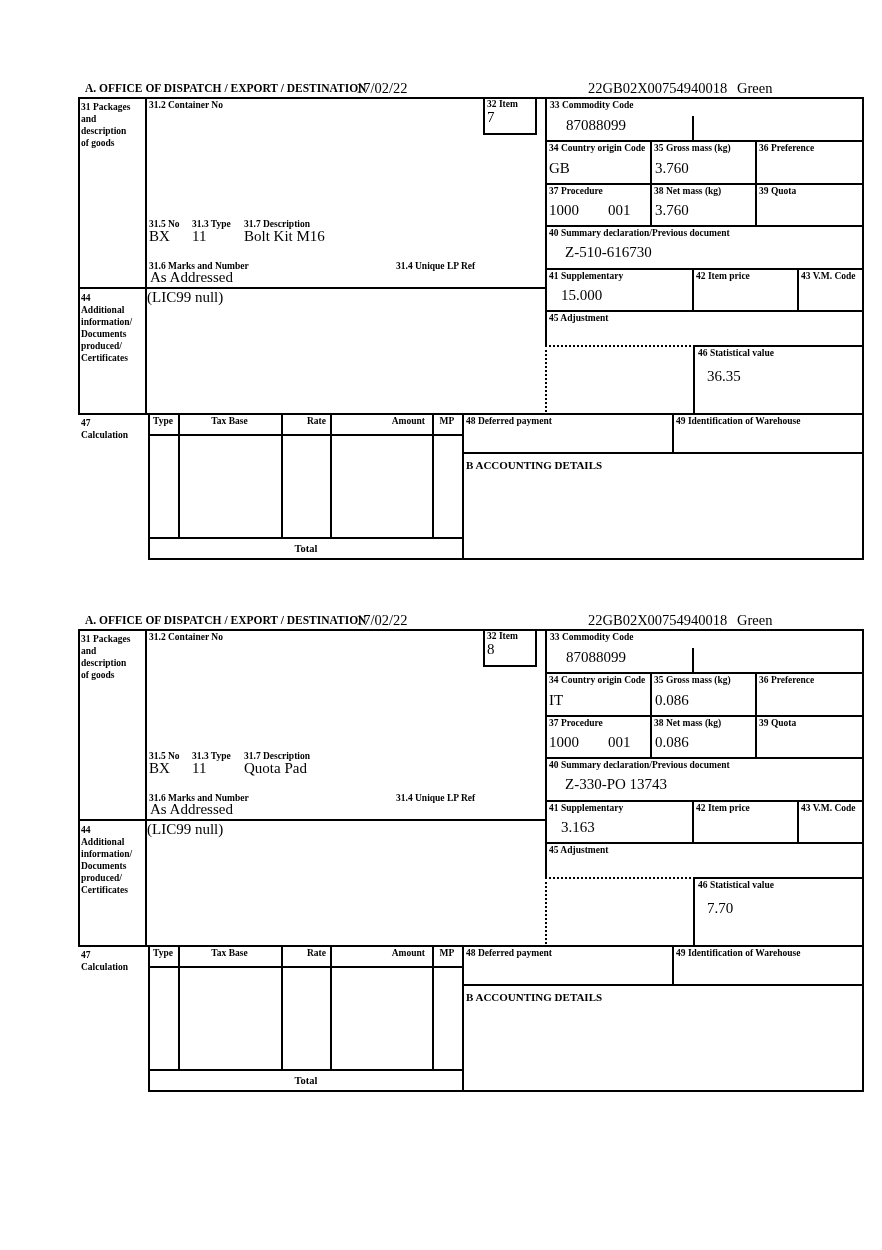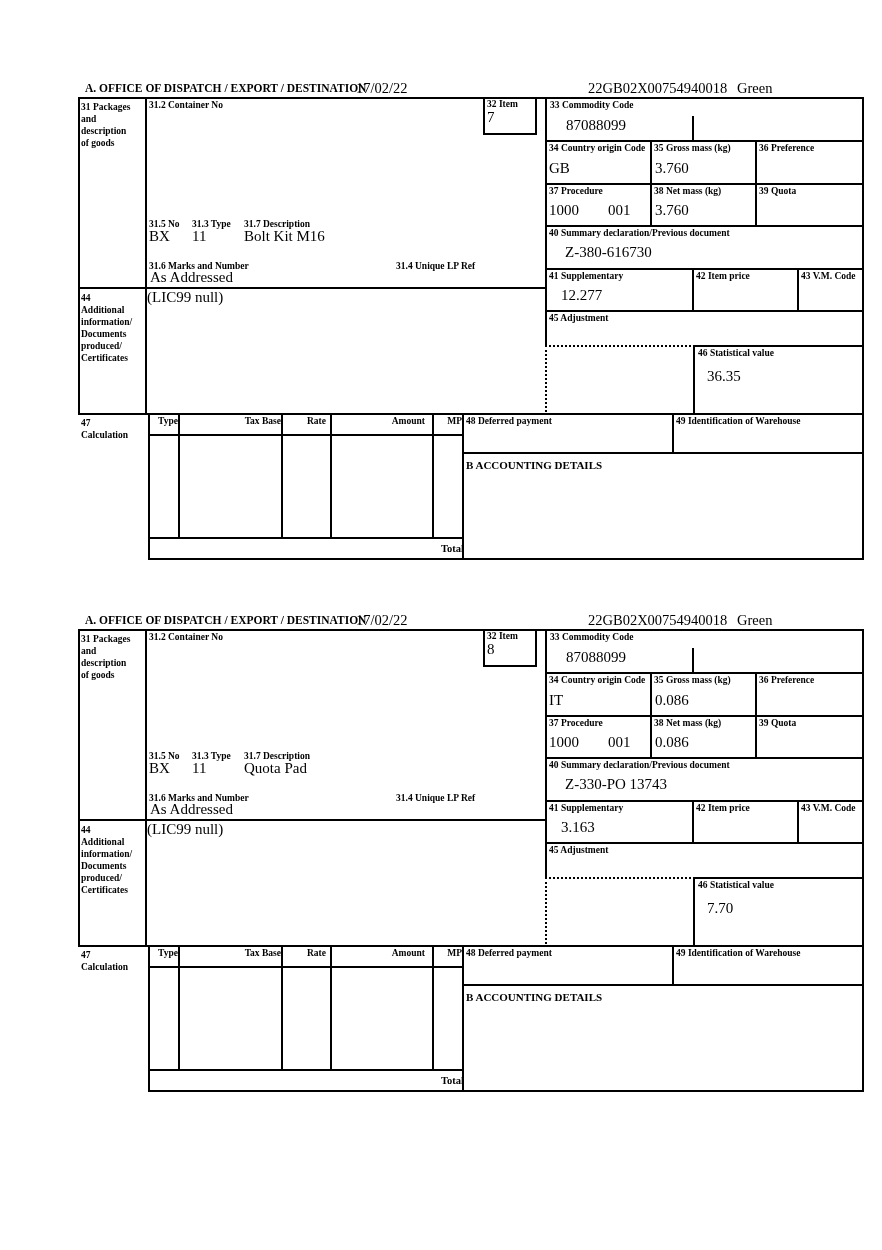--- a/index.html
+++ b/index.html
@@ -12,21 +12,21 @@
   .section > div{position:absolute;}
   .hl{height:2px;background:#000;}
   .vl{width:2px;background:#000;}
   .dh{height:0;border-top:2px dotted #000;}
   .dv{width:0;border-left:2px dotted #000;}
   .lbl{font-size:9.5px;font-weight:bold;line-height:1;white-space:nowrap;}
   .val{font-size:15px;line-height:1;white-space:nowrap;}
   .hdr{font-size:11.5px;font-weight:bold;white-space:nowrap;}
   .hdrval{font-size:14.5px;white-space:nowrap;line-height:1;}
   .multi div{position:static;font-size:9.5px;font-weight:bold;line-height:12px;white-space:nowrap;}
-  .cc{text-align:right;}
+  .cc{text-align:center;}
   .rr{text-align:right;}
   .acct{font-size:11px;font-weight:bold;white-space:nowrap;}
   .tot{font-size:10.5px;font-weight:bold;}
 </style>
 </head>
 <body>
 
 <div class="section" style="top:80px;">
 
   <div class="hdr" style="left:7px;top:2px;">A. OFFICE OF DISPATCH / EXPORT / DESTINATION</div>
@@ -110,23 +110,23 @@
   <div class="lbl" style="left:576px;top:64px;">35 Gross mass (kg)</div>
   <div class="val" style="left:577px;top:81px;">3.760</div>
   <div class="lbl" style="left:681px;top:64px;">36 Preference</div>
   <div class="lbl" style="left:471px;top:107px;">37 Procedure</div>
   <div class="val" style="left:471px;top:123px;">1000</div>
   <div class="val" style="left:530px;top:123px;">001</div>
   <div class="lbl" style="left:576px;top:107px;">38 Net mass (kg)</div>
   <div class="val" style="left:577px;top:123px;">3.760</div>
   <div class="lbl" style="left:681px;top:107px;">39 Quota</div>
   <div class="lbl" style="left:471px;top:149px;">40 Summary declaration/Previous document</div>
-  <div class="val" style="left:487px;top:165px;">Z-380-616730</div>
+  <div class="val" style="left:487px;top:165px;">Z-510-616730</div>
   <div class="lbl" style="left:471px;top:192px;">41 Supplementary</div>
-  <div class="val" style="left:483px;top:208px;">12.277</div>
+  <div class="val" style="left:483px;top:208px;">15.000</div>
   <div class="lbl" style="left:618px;top:192px;">42 Item price</div>
   <div class="lbl" style="left:723px;top:192px;">43 V.M. Code</div>
   <div class="lbl" style="left:471px;top:234px;">45 Adjustment</div>
   <div class="lbl" style="left:620px;top:269px;">46 Statistical value</div>
   <div class="val" style="left:629px;top:289px;">36.35</div>
 
   <div class="lbl cc" style="left:70px;top:337px;width:30px;">Type</div>
   <div class="lbl cc" style="left:100px;top:337px;width:103px;">Tax Base</div>
   <div class="lbl rr" style="left:203px;top:337px;width:45px;">Rate</div>
   <div class="lbl rr" style="left:252px;top:337px;width:95px;">Amount</div>

